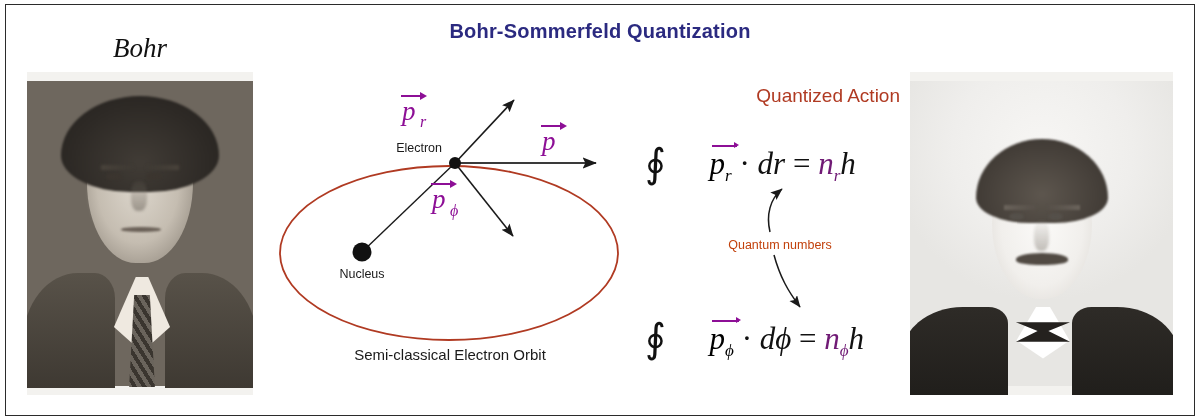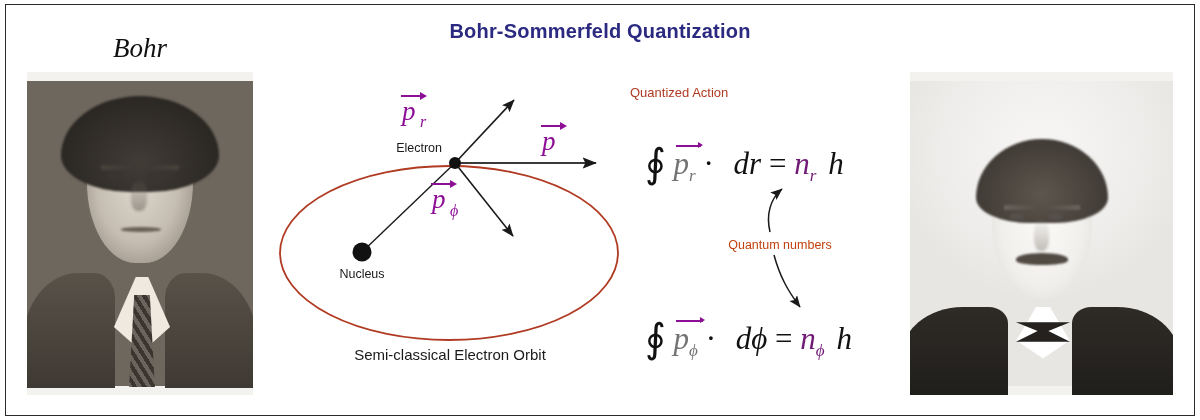--- a/index.html
+++ b/index.html
@@ -194,36 +194,36 @@
     font-family:"Liberation Serif",serif;
     font-style:italic;
     font-size:27px;
     fill:#8d0f96;
   }
   .vec-sub{font-size:16px;}
 
   
   #eq-heading{
     position:absolute;left:630px;top:85px;width:270px;
-    text-align:left;
-    font-size:13px;
+    text-align:right;
+    font-size:19px;
     color:#b03a22;
     font-family:"Liberation Sans",sans-serif;
   }
   .equation{
     position:absolute;
     font-family:"Liberation Serif",serif;
     font-size:31px;
     color:#111111;
     white-space:nowrap;
   }
   #eq-radial{left:645px;top:137px;}
   #eq-angular{left:645px;top:312px;}
-  .eq i{font-style:italic;margin-left:12px;}
-  .vecp{color:#737373;font-style:italic;position:relative;display:inline-block;}
+  .eq i{font-style:italic;}
+  .vecp{color:#000000;font-style:italic;position:relative;display:inline-block;margin-left:36px;}
   .vecp::before{
     content:"";position:absolute;left:2px;right:-5px;top:-1px;height:2px;
     background:#8d0f96;
   }
   .vecp::after{
     content:"";position:absolute;right:-7px;top:-4px;
     border-left:5px solid #8d0f96;
     border-top:3px solid transparent;
     border-bottom:3px solid transparent;
   }

